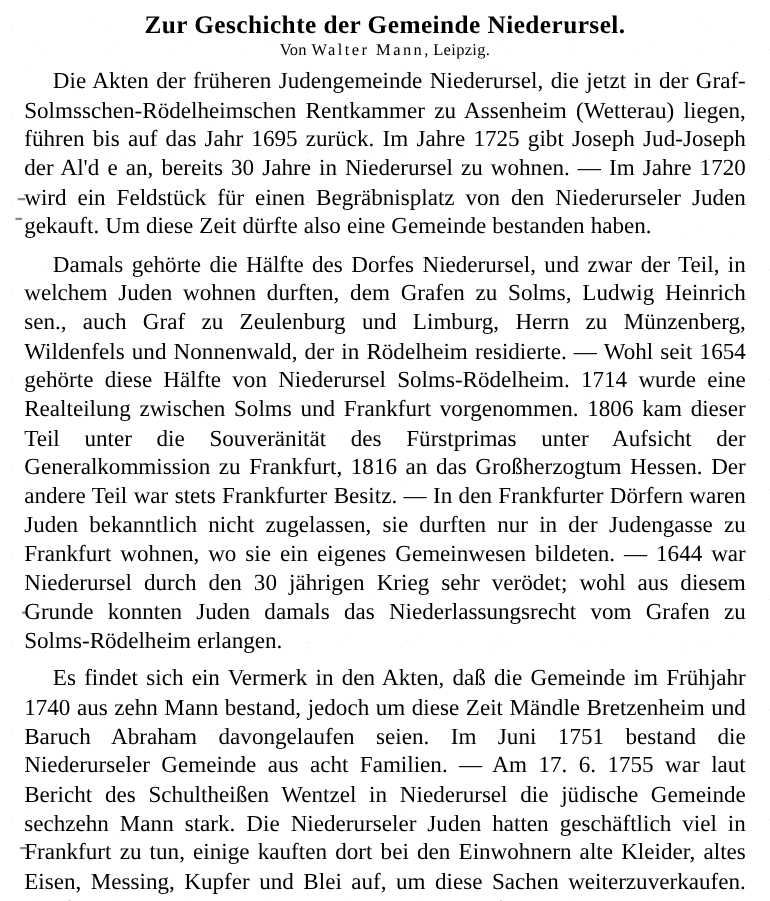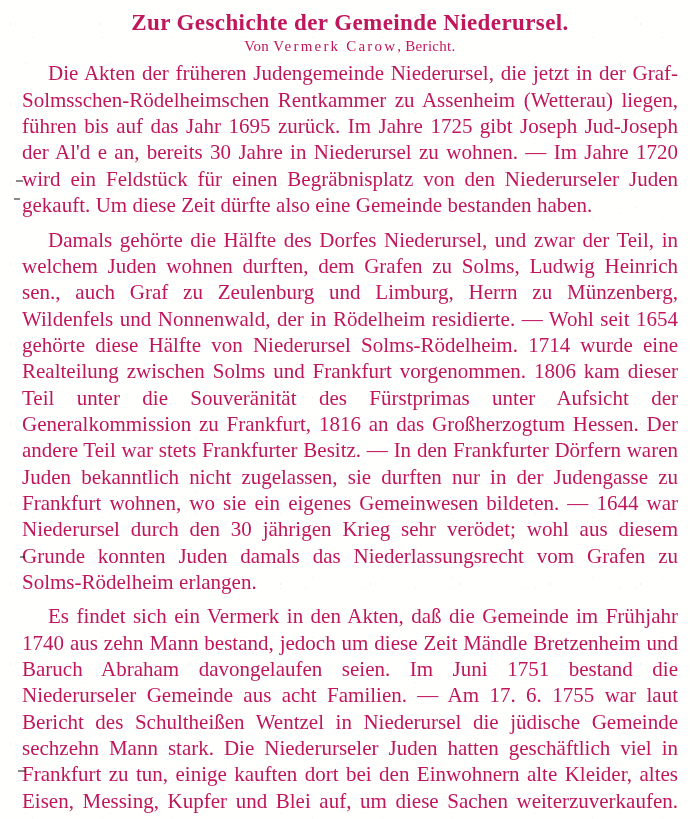--- a/index.html
+++ b/index.html
@@ -7,21 +7,21 @@
     padding: 0;
     background: #ffffff;
   }
   .page {
     position: relative;
     width: 700px;
     height: 819px;
     background: #fdfdfb;
     overflow: hidden;
     font-family: "Liberation Serif", "DejaVu Serif", serif;
-    color: #be185d;
+    color: #000000;
     
     filter: contrast(1.02);
   }
   .inner {
     padding: 6px 22px 0 22px;
   }
   .title {
     text-align: center;
     font-size: 23px;
     font-weight: bold;
@@ -76,21 +76,21 @@
 </head>
 <body>
 
 <div class="page">
   <div class="inner">
 
     <h1 class="title">Zur Geschichte der Gemeinde Niederursel.</h1>
 
     <div class="byline">
       <span>Von</span>
-      <span class="spaced">Vermerk Carow</span><span>, Bericht.</span>
+      <span class="spaced">Walter Mann</span><span>, Leipzig.</span>
     </div>
 
     <p class="body">Die Akten der früheren Judengemeinde Niederursel, die jetzt in der Graf-Solmsschen-Rödelheimschen Rentkammer zu Assenheim (Wetterau) liegen, führen bis auf das Jahr 1695 zurück. Im Jahre 1725 gibt Joseph Jud-Joseph der Al'd e an, bereits 30 Jahre in Niederursel zu wohnen. — Im Jahre 1720 wird ein Feldstück für einen Begräbnisplatz von den Niederurseler Juden gekauft. Um diese Zeit dürfte also eine Gemeinde bestanden haben.</p>
     <p class="body">Damals gehörte die Hälfte des Dorfes Niederursel, und zwar der Teil, in welchem Juden wohnen durften, dem Grafen zu Solms, Ludwig Heinrich sen., auch Graf zu Zeulenburg und Limburg, Herrn zu Münzenberg, Wildenfels und Nonnenwald, der in Rödelheim residierte. — Wohl seit 1654 gehörte diese Hälfte von Niederursel Solms-Rödelheim. 1714 wurde eine Realteilung zwischen Solms und Frankfurt vorgenommen. 1806 kam dieser Teil unter die Souveränität des Fürstprimas unter Aufsicht der Generalkommission zu Frankfurt, 1816 an das Großherzogtum Hessen. Der andere Teil war stets Frankfurter Besitz. — In den Frankfurter Dörfern waren Juden bekanntlich nicht zugelassen, sie durften nur in der Judengasse zu Frankfurt wohnen, wo sie ein eigenes Gemeinwesen bildeten. — 1644 war Niederursel durch den 30 jährigen Krieg sehr verödet; wohl aus diesem Grunde konnten Juden damals das Niederlassungsrecht vom Grafen zu Solms-Rödelheim erlangen.</p>
     <p class="body">Es findet sich ein Vermerk in den Akten, daß die Gemeinde im Frühjahr 1740 aus zehn Mann bestand, jedoch um diese Zeit Mändle Bretzenheim und Baruch Abraham davongelaufen seien. Im Juni 1751 bestand die Niederurseler Gemeinde aus acht Familien. — Am 17. 6. 1755 war laut Bericht des Schultheißen Wentzel in Niederursel die jüdische Gemeinde sechzehn Mann stark. Die Niederurseler Juden hatten geschäftlich viel in Frankfurt zu tun, einige kauften dort bei den Einwohnern alte Kleider, altes Eisen, Messing, Kupfer und Blei auf, um diese Sachen weiterzuverkaufen. Sie fühlten sich in ihrem Handel von den Frankfurter Juden behindert. Es kamen sogar Raufhändel vor, so zwischen den Niederurseler Juden Löw Beer und den Frankfurter Juden David Langenbach und Hertz Moses Bing. — Im Jahre 1777 zählt die Niederurseler Gemeinde 17 Judenfamilien, im Jahre 1778 deren 15, in den Jahren 1779, 1780 und 1785 deren 14. 1806/09 und 1811 werden 23 Namen genannt.</p>
 
   </div>
 
   <span class="mark" style="left:16px; top:180px; width:7px; height:2px;"></span>
   <span class="mark" style="left:14px; top:198px; width:6px; height:2px;"></span>

